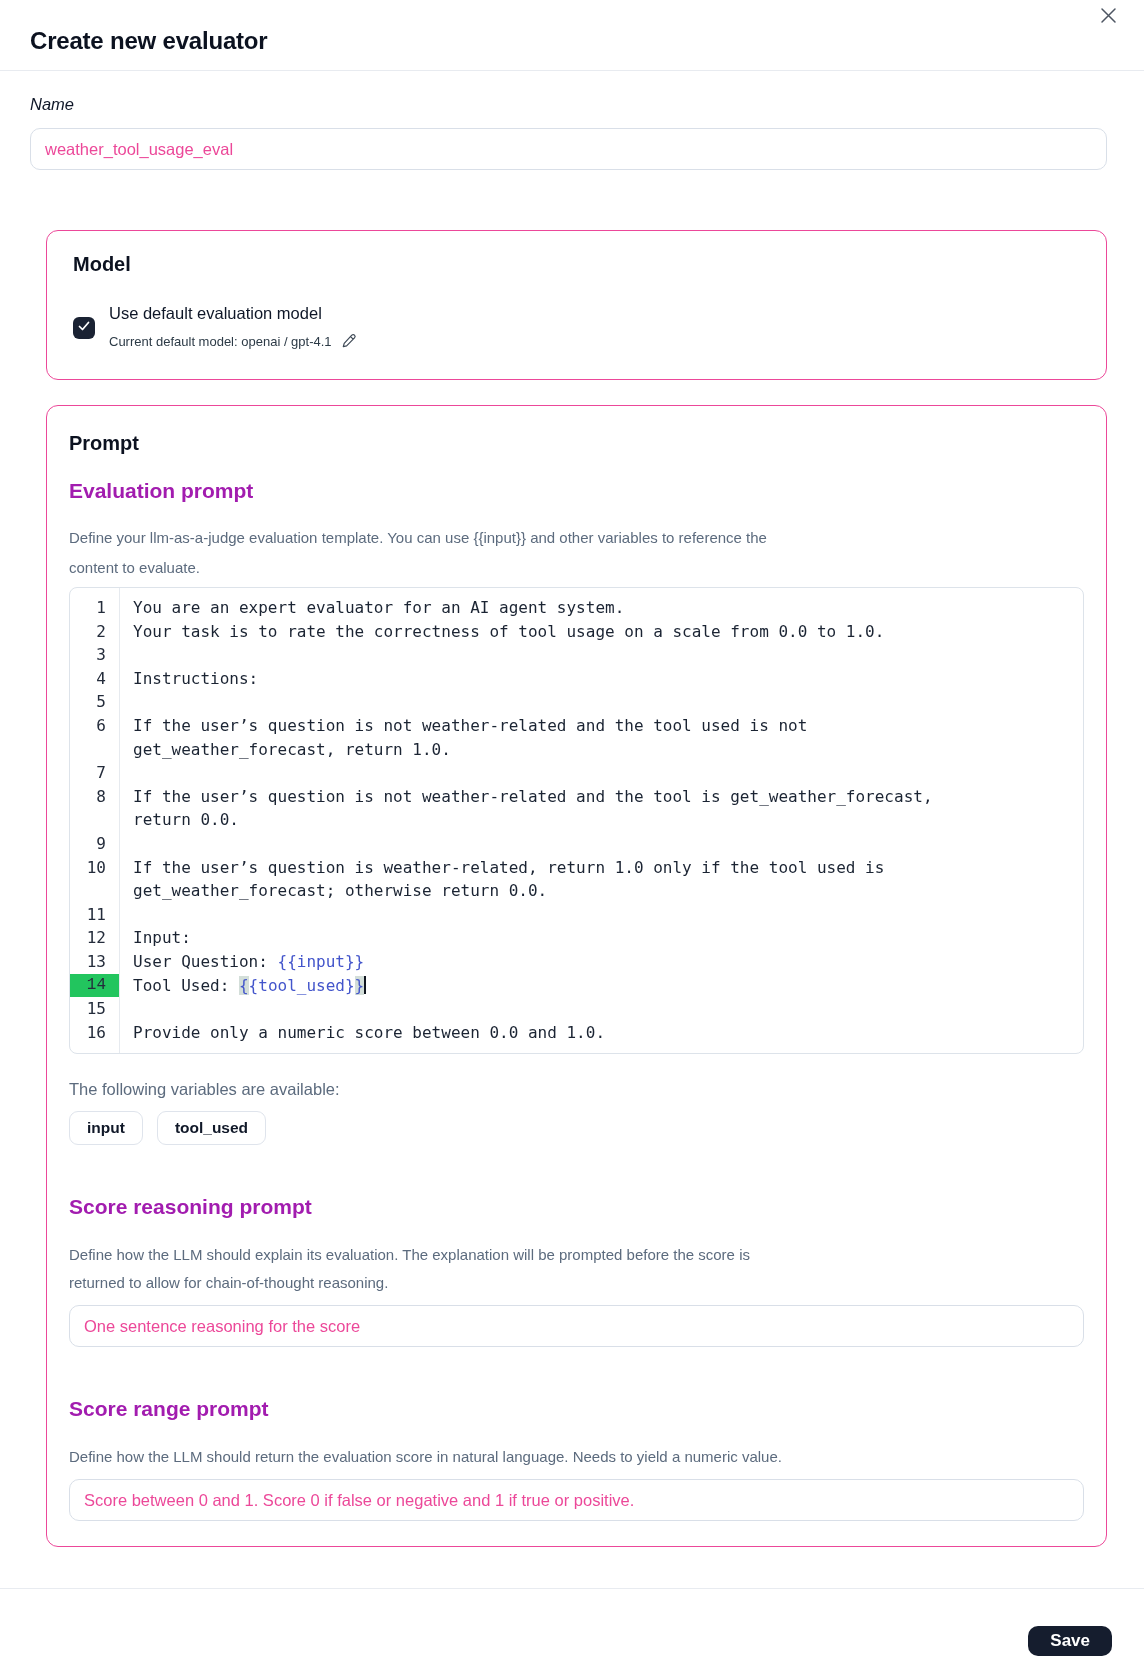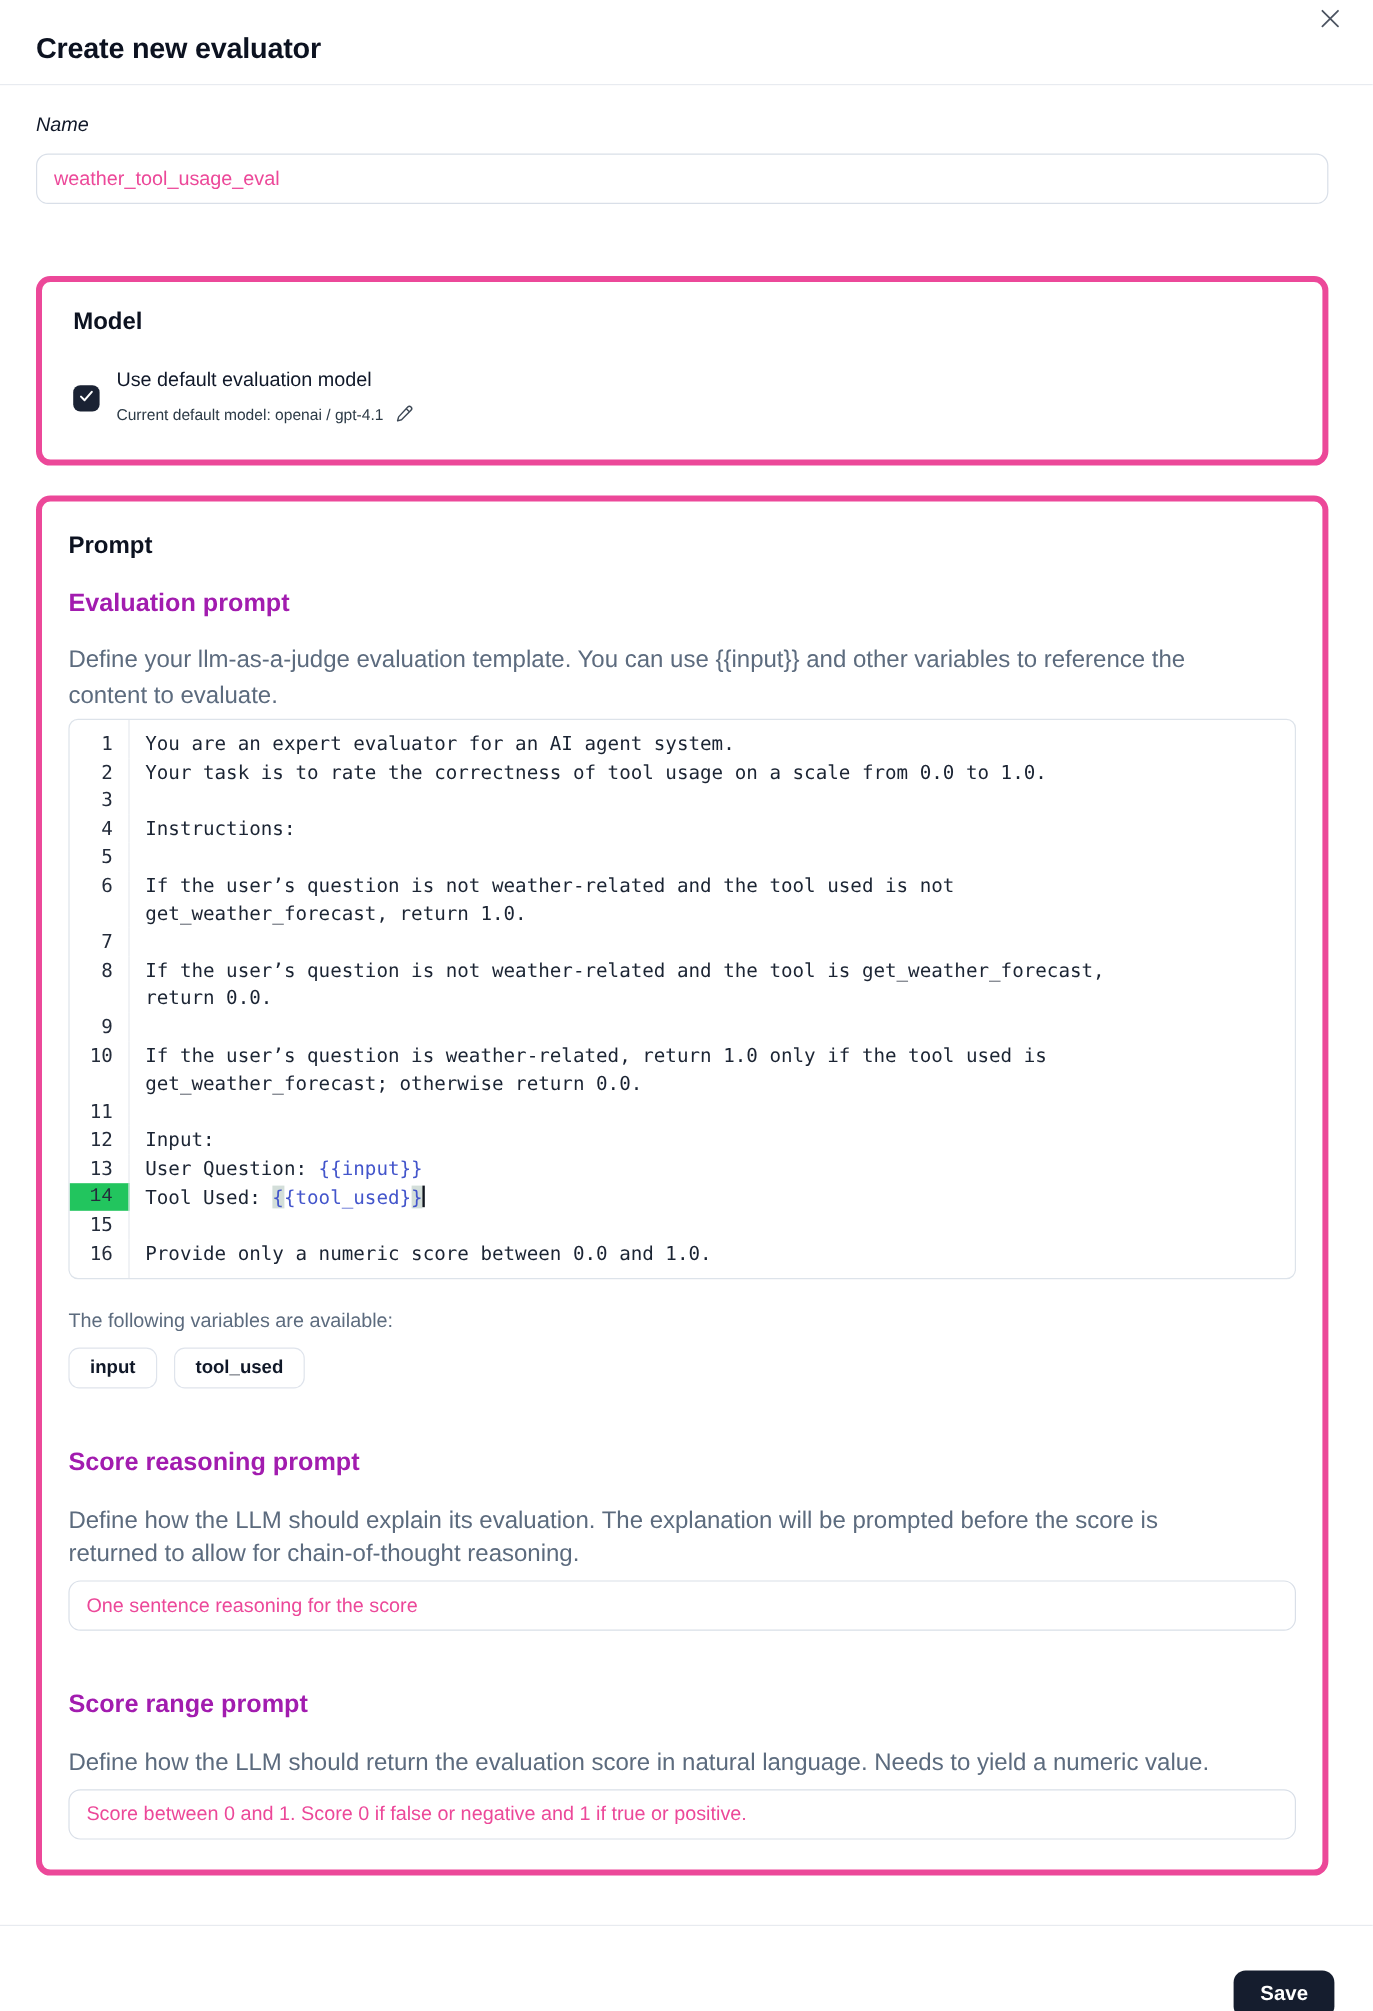--- a/index.html
+++ b/index.html
@@ -16,35 +16,35 @@
   }
   .divider { border: none; border-top: 1px solid #e8ebf0; }
   .content { padding: 0 37px 0 30px; }
   .field-label { font-size: 16.5px; font-weight: 500; color: #0f1728; margin-top: 24px; font-style: italic; }
   .text-input {
     width: 100%; height: 42px; margin-top: 14px;
     border: 1px solid #d9dfe8; border-radius: 10px;
     font-family: "Liberation Sans", sans-serif; font-size: 16.5px; color: #ec4899;
     padding: 0 14px; outline: none; background: #fff;
   }
-  .card { border: 5px solid #ec4899; border-radius: 12px; background: #fff; }
+  .card { border: 1px solid #ec4899; border-radius: 12px; background: #fff; margin-left: 16px; }
   .model-card { margin-top: 60px; padding: 22px 26px 26px 26px; }
   .card-title { font-size: 20px; font-weight: 700; color: #0c1220; }
   .checkbox-row { display: flex; align-items: center; gap: 14px; margin-top: 26px; }
   .checkbox {
     width: 22px; height: 22px; flex: none; background: #1a2233; border: none;
     border-radius: 6px; display: flex; align-items: center; justify-content: center; cursor: pointer;
   }
   .cb-label { font-size: 16.5px; font-weight: 400; color: #0f1728; line-height: 22px; }
   .cb-sub { font-size: 13px; color: #2c3a46; line-height: 22px; margin-top: 7px; display: flex; align-items: center; gap: 9px; }
   .icon-btn { background: none; border: none; padding: 0; cursor: pointer; display: inline-flex; align-items: center; }
   .prompt-card { margin-top: 25px; padding: 26px 22px 25px 22px; }
   .sub-label { font-size: 21px; font-weight: 700; color: #a21caf; margin-top: 24px; }
   .sub-label.gap-lg { margin-top: 50px; }
-  .desc { font-size: 20px; color: #5c6b7e; line-height: 30px; margin-top: 20px; white-space: pre-line; }
+  .desc { font-size: 15px; color: #5c6b7e; line-height: 30px; margin-top: 20px; white-space: pre-line; }
   .desc.tight { line-height: 28px; margin-top: 22px; }
   
   .editor {
     margin-top: 4px; border: 1px solid #dde3ea; border-radius: 8px; overflow: hidden;
     font-family: "DejaVu Sans Mono", monospace; font-size: 16px; line-height: 23.6px; color: #1b2433;
     background: #fff; cursor: text;
   }
   .ed-row { display: flex; }
   .ed-row:first-child .ed-cell { padding-top: 8px; }
   .ed-row:last-child .ed-cell { padding-bottom: 9px; }
@@ -62,21 +62,21 @@
   .chip {
     border: 1px solid #dfe4ec; border-radius: 9px; background: #fff; cursor: pointer;
     padding: 7px 17px; font-family: "Liberation Sans", sans-serif;
     font-size: 15.5px; font-weight: 600; color: #101828;
   }
   .single-input { margin-top: 8px; }
   .footer-divider { margin-top: 41px; }
   .modal-footer { display: flex; justify-content: flex-end; padding: 37px 32px 0 32px; }
   .save-btn {
     background: #151d2e; color: #ffffff; border: none; border-radius: 10px;
-    height: 40px; padding: 0 22px; font-family: "Liberation Sans", sans-serif;
+    height: 30px; padding: 0 22px; font-family: "Liberation Sans", sans-serif;
     font-size: 17px; font-weight: 600; cursor: pointer;
   }
 </style>
 </head>
 <body>
 
 <div class="modal-header">
   <div class="modal-title">Create new evaluator</div>
   <button class="close-btn" aria-label="Close">
     <span>

